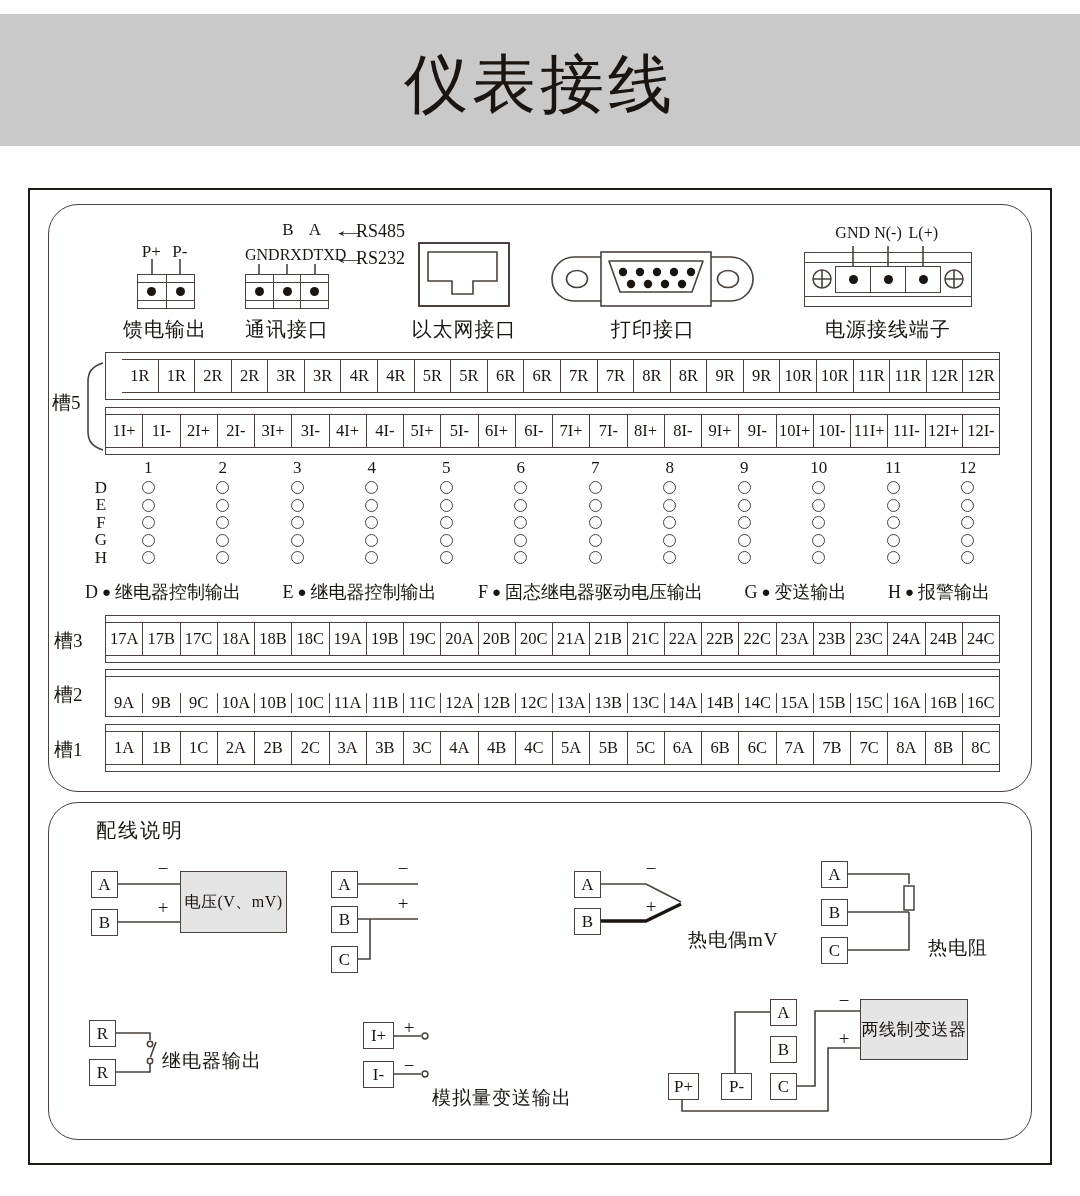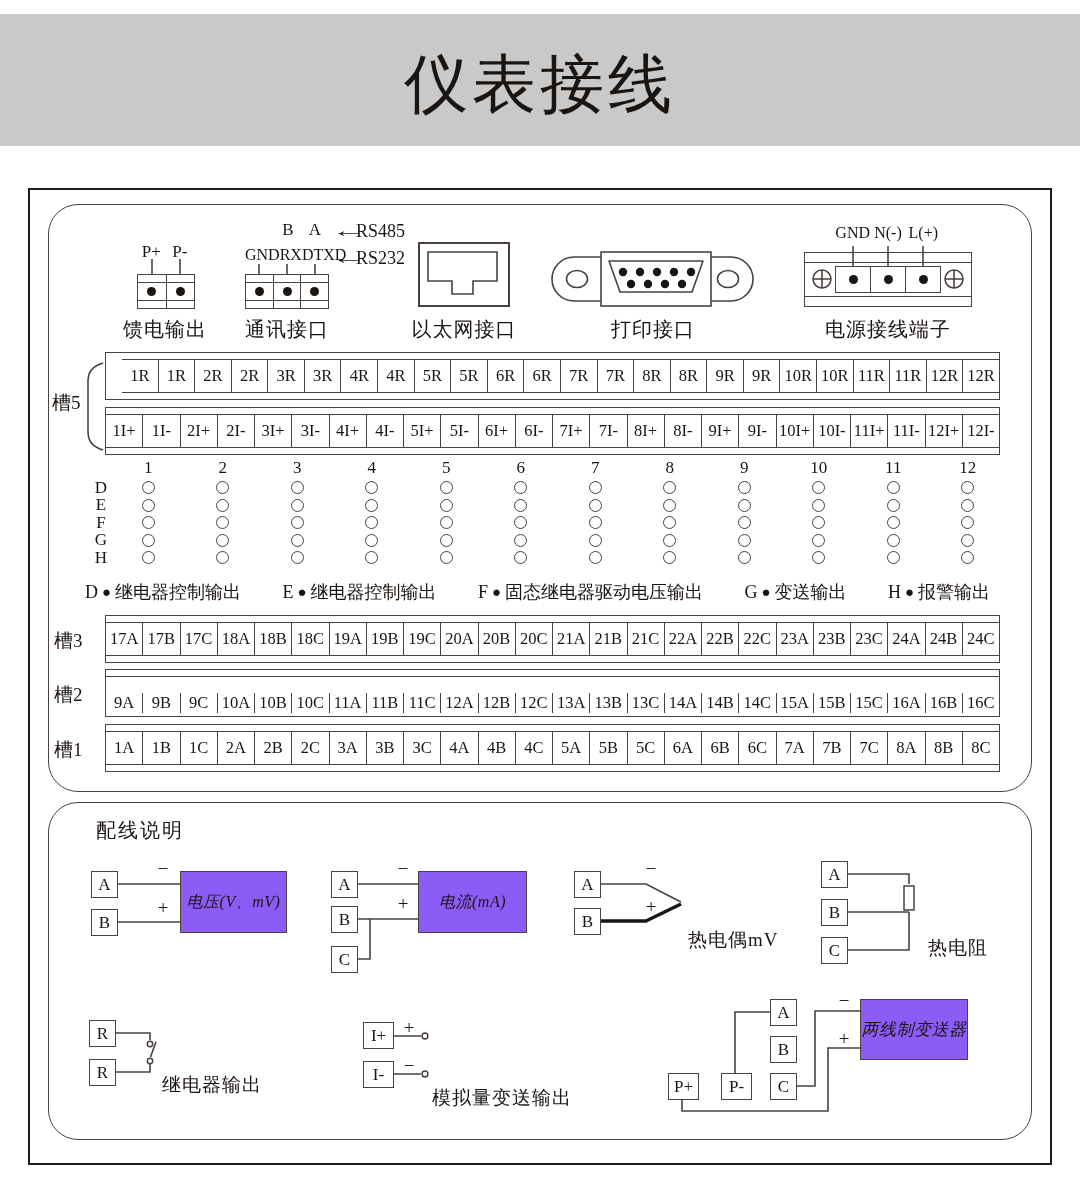--- a/index.html
+++ b/index.html
@@ -75,22 +75,22 @@
   
   .legend{position:absolute;left:85px;top:580px;width:905px;display:flex;justify-content:space-between;align-items:center;font-size:18px;}
   .legend .item{display:flex;align-items:center;gap:4px;white-space:nowrap;}
   .legend .dotc{font-size:15px;line-height:1;}
 
   
   .wn-title{position:absolute;left:96px;top:817px;font-size:20px;letter-spacing:2px;}
   .term{position:absolute;width:27px;height:27px;border:1.6px solid var(--line);background:#fff;
         display:flex;align-items:center;justify-content:center;font-size:17px;white-space:nowrap;}
   .term.w30{width:31px;}
-  .devbox{position:absolute;border:1.6px solid var(--line);background:#8b5cf6;display:flex;align-items:center;justify-content:center;
-          font-size:16px;white-space:nowrap;letter-spacing:0.5px;font-style:italic;}
+  .devbox{position:absolute;border:1.6px solid var(--line);background:#e5e5e5;display:flex;align-items:center;justify-content:center;
+          font-size:16px;white-space:nowrap;letter-spacing:0.5px;}
   .sign{position:absolute;font-size:19px;width:22px;text-align:center;line-height:1;}
   .wlabel{position:absolute;font-size:19px;white-space:nowrap;letter-spacing:1px;margin-top:36px;}
 
   svg.overlay{position:absolute;left:0;top:0;pointer-events:none;}
   svg .ln{stroke:var(--line);stroke-width:1.6;fill:none;}
   svg .thick{stroke:var(--ink);stroke-width:3.4;fill:none;stroke-linejoin:round;}
   svg .oc{fill:#fff;stroke:var(--line);stroke-width:1.5;}
   svg .fdot{fill:var(--ink);stroke:none;}
 </style>
 </head>
@@ -510,36 +510,35 @@
   <div class="term" style="left:91px;top:909px;">B</div>
   <span class="sign" style="left:152px;top:859px;">−</span>
   <span class="sign" style="left:152px;top:898px;">+</span>
   <div class="devbox" style="left:180px;top:871px;width:107px;height:62px;">电压(V、mV)</div>
 
   <div class="term" style="left:331px;top:871px;">A</div>
   <div class="term" style="left:331px;top:906px;">B</div>
   <div class="term" style="left:331px;top:946px;">C</div>
   <span class="sign" style="left:392px;top:859px;">−</span>
   <span class="sign" style="left:392px;top:894px;">+</span>
-  <div class="devbox" style="left:418px;top:871px;width:109px;height:62px;">电流(mA)</div>
 
   <div class="term" style="left:574px;top:871px;">A</div>
   <div class="term" style="left:574px;top:908px;">B</div>
   <span class="sign" style="left:640px;top:859px;">−</span>
   <span class="sign" style="left:640px;top:897px;">+</span>
   <span class="wlabel" style="left:688px;top:891px;">热电偶mV</span>
 
   <div class="term" style="left:821px;top:861px;">A</div>
   <div class="term" style="left:821px;top:899px;">B</div>
   <div class="term" style="left:821px;top:937px;">C</div>
   <span class="wlabel" style="left:928px;top:899px;">热电阻</span>
 
   <div class="term" style="left:89px;top:1020px;">R</div>
   <div class="term" style="left:89px;top:1059px;">R</div>
-  <span class="wlabel" style="left:162px;top:1036px;">继电器输出</span>
+  <span class="wlabel" style="left:162px;top:1012px;">继电器输出</span>
 
   <div class="term w30" style="left:363px;top:1022px;">I+</div>
   <div class="term w30" style="left:363px;top:1061px;">I-</div>
   <span class="sign" style="left:398px;top:1018px;">+</span>
   <span class="sign" style="left:398px;top:1056px;">−</span>
   <span class="wlabel" style="left:432px;top:1049px;">模拟量变送输出</span>
 
   <div class="term" style="left:770px;top:999px;">A</div>
   <div class="term" style="left:770px;top:1036px;">B</div>
   <div class="term" style="left:770px;top:1073px;">C</div>

